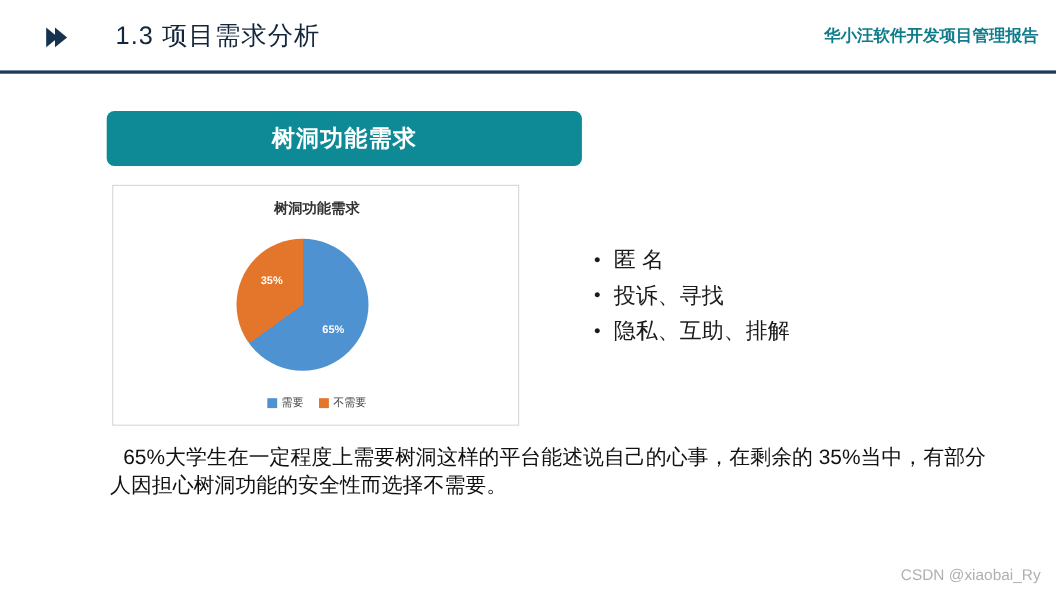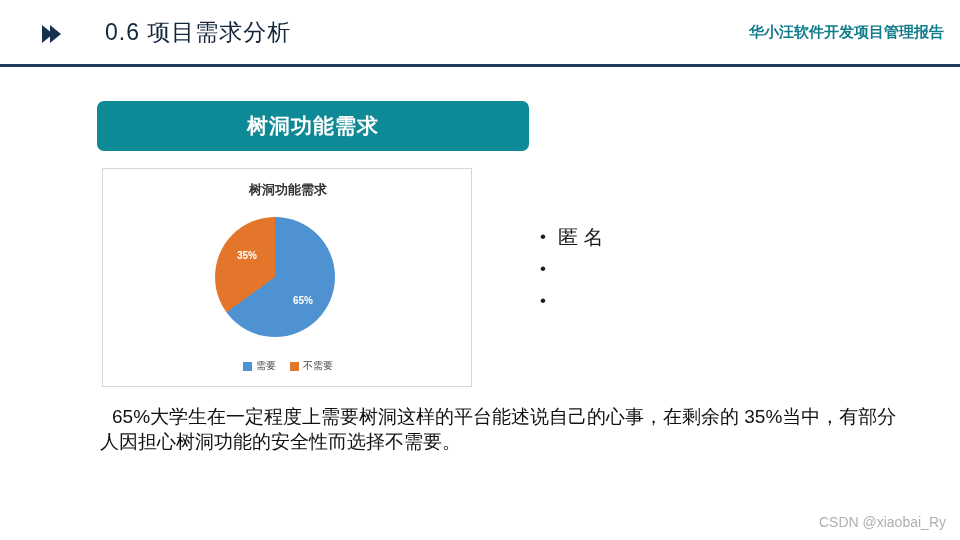--- a/index.html
+++ b/index.html
@@ -164,21 +164,21 @@
 </head>
 <body>
 
 <div class="slide">
 
   <div class="header">
     <div class="chevrons">
       <span class="chev"></span>
         <span class="chev"></span>
     </div>
-    <div class="header-title">0.6 项目需求分析</div>
+    <div class="header-title">1.3 项目需求分析</div>
     <div class="header-right">华小汪软件开发项目管理报告</div>
   </div>
   <div class="header-rule"></div>
 
   <div class="banner">
     <span class="banner-text">树洞功能需求</span>
   </div>
 
   <div class="chart-card">
     <div class="chart-title">树洞功能需求</div>
@@ -199,23 +199,25 @@
     </div>
   </div>
 
   <div class="bullets">
     <div class="bullet">
       <span class="dot">•</span>
       <span>匿 名</span>
     </div>
     <div class="bullet">
       <span class="dot">•</span>
+      <span>投诉、寻找</span>
     </div>
     <div class="bullet">
       <span class="dot">•</span>
+      <span>隐私、互助、排解</span>
     </div>
   </div>
 
   <div class="paragraph">65%大学生在一定程度上需要树洞这样的平台能述说自己的心事，在剩余的 35%当中，有部分人因担心树洞功能的安全性而选择不需要。</div>
 
   <div class="watermark">CSDN @xiaobai_Ry</div>
 
 </div>
 
 </body></html>

